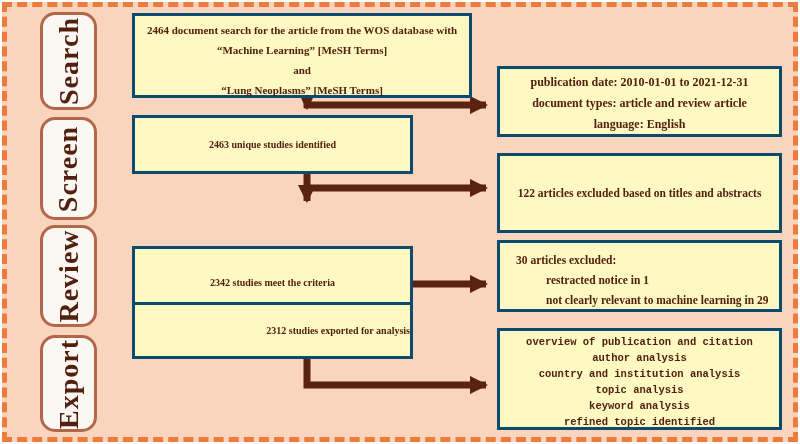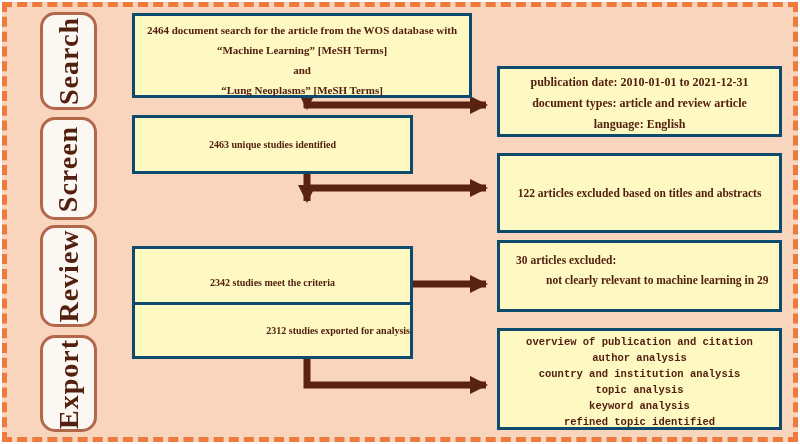--- a/index.html
+++ b/index.html
@@ -105,20 +105,21 @@
     <div class="ln">document types: article and review article</div>
     <div class="ln">language: English</div>
   </div>
 
   <div class="box side-box center-one" id="screen-excluded-box">
     <div class="ln">122 articles excluded based on titles and abstracts</div>
   </div>
 
   <div class="box side-box" id="review-excluded-box">
     <div class="ln first">30 articles excluded:</div>
+    <div class="ln">restracted notice in 1</div>
     <div class="ln">not clearly relevant to machine learning in 29</div>
   </div>
 
   <div class="box side-box" id="analysis-box">
     <div class="ln">overview of publication and citation</div>
     <div class="ln">author analysis</div>
     <div class="ln">country and institution analysis</div>
     <div class="ln">topic analysis</div>
     <div class="ln">keyword analysis</div>
     <div class="ln">refined topic identified</div>

